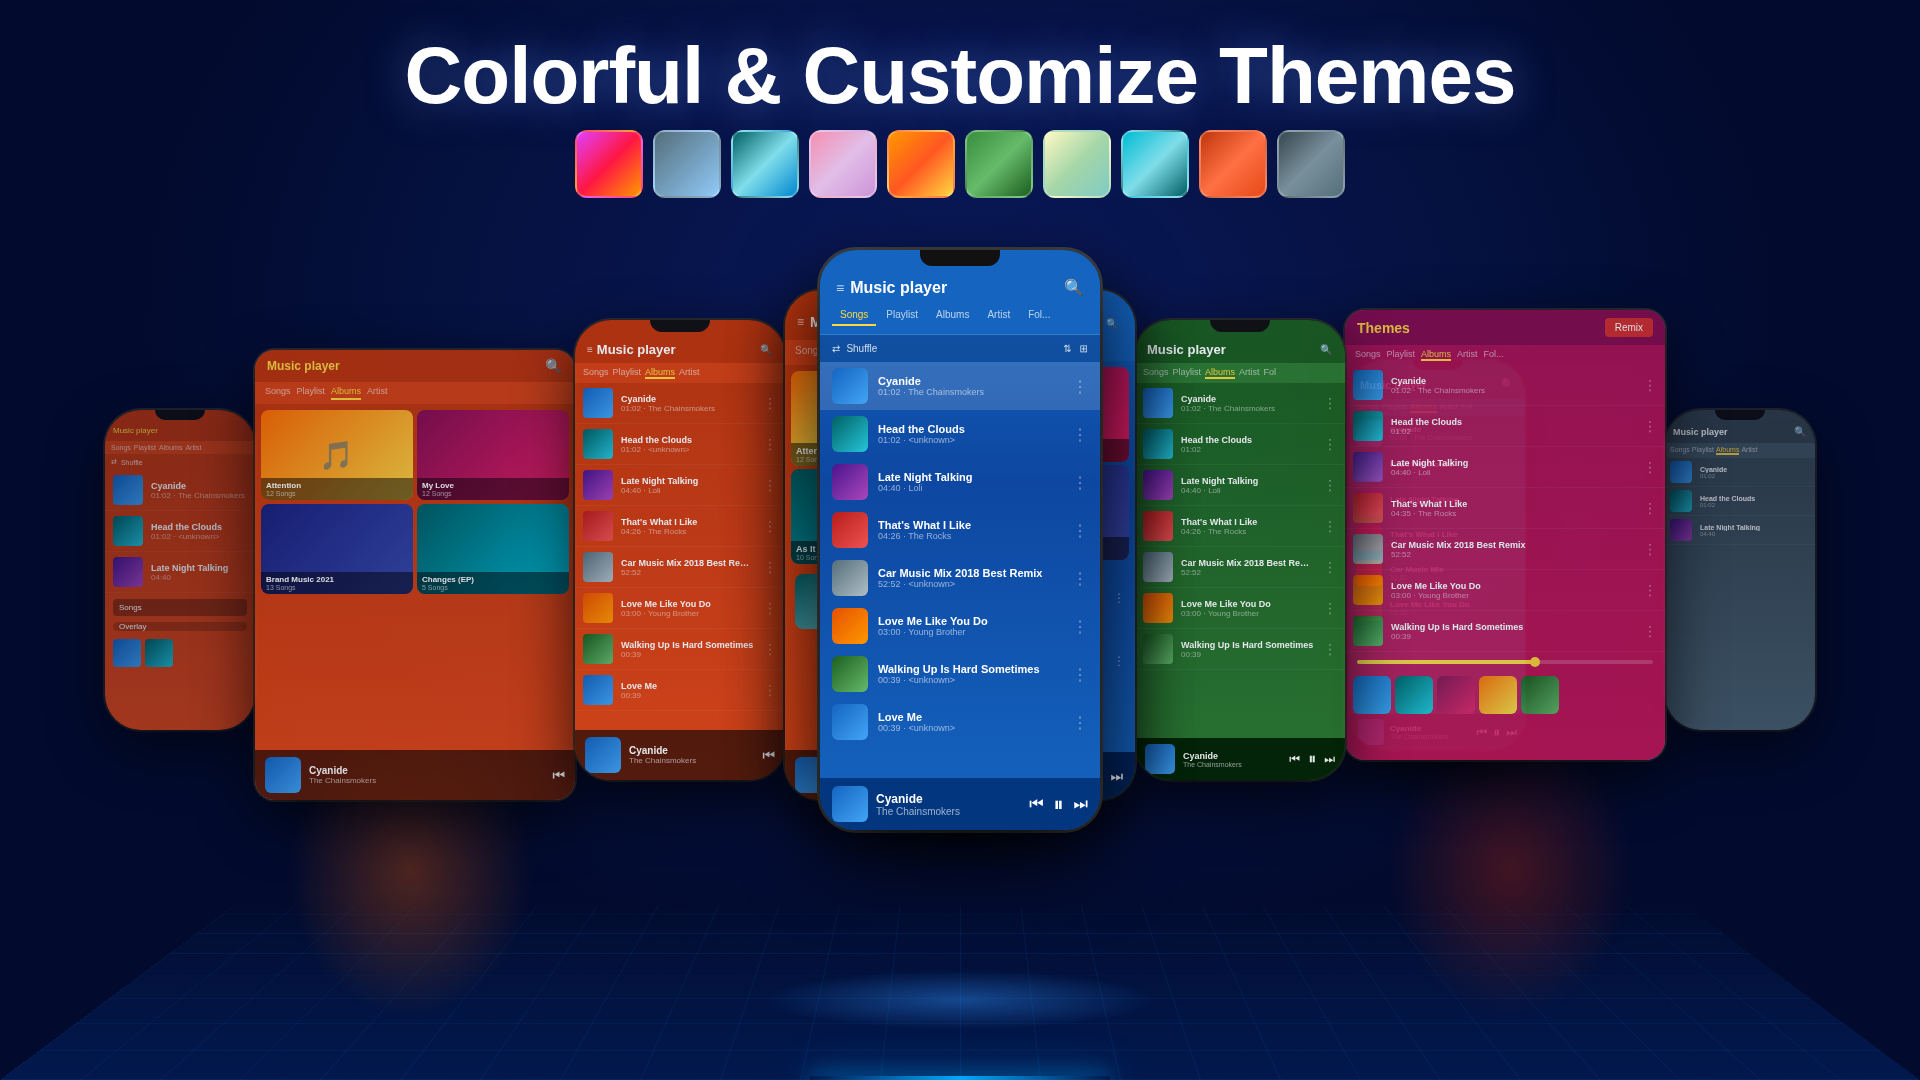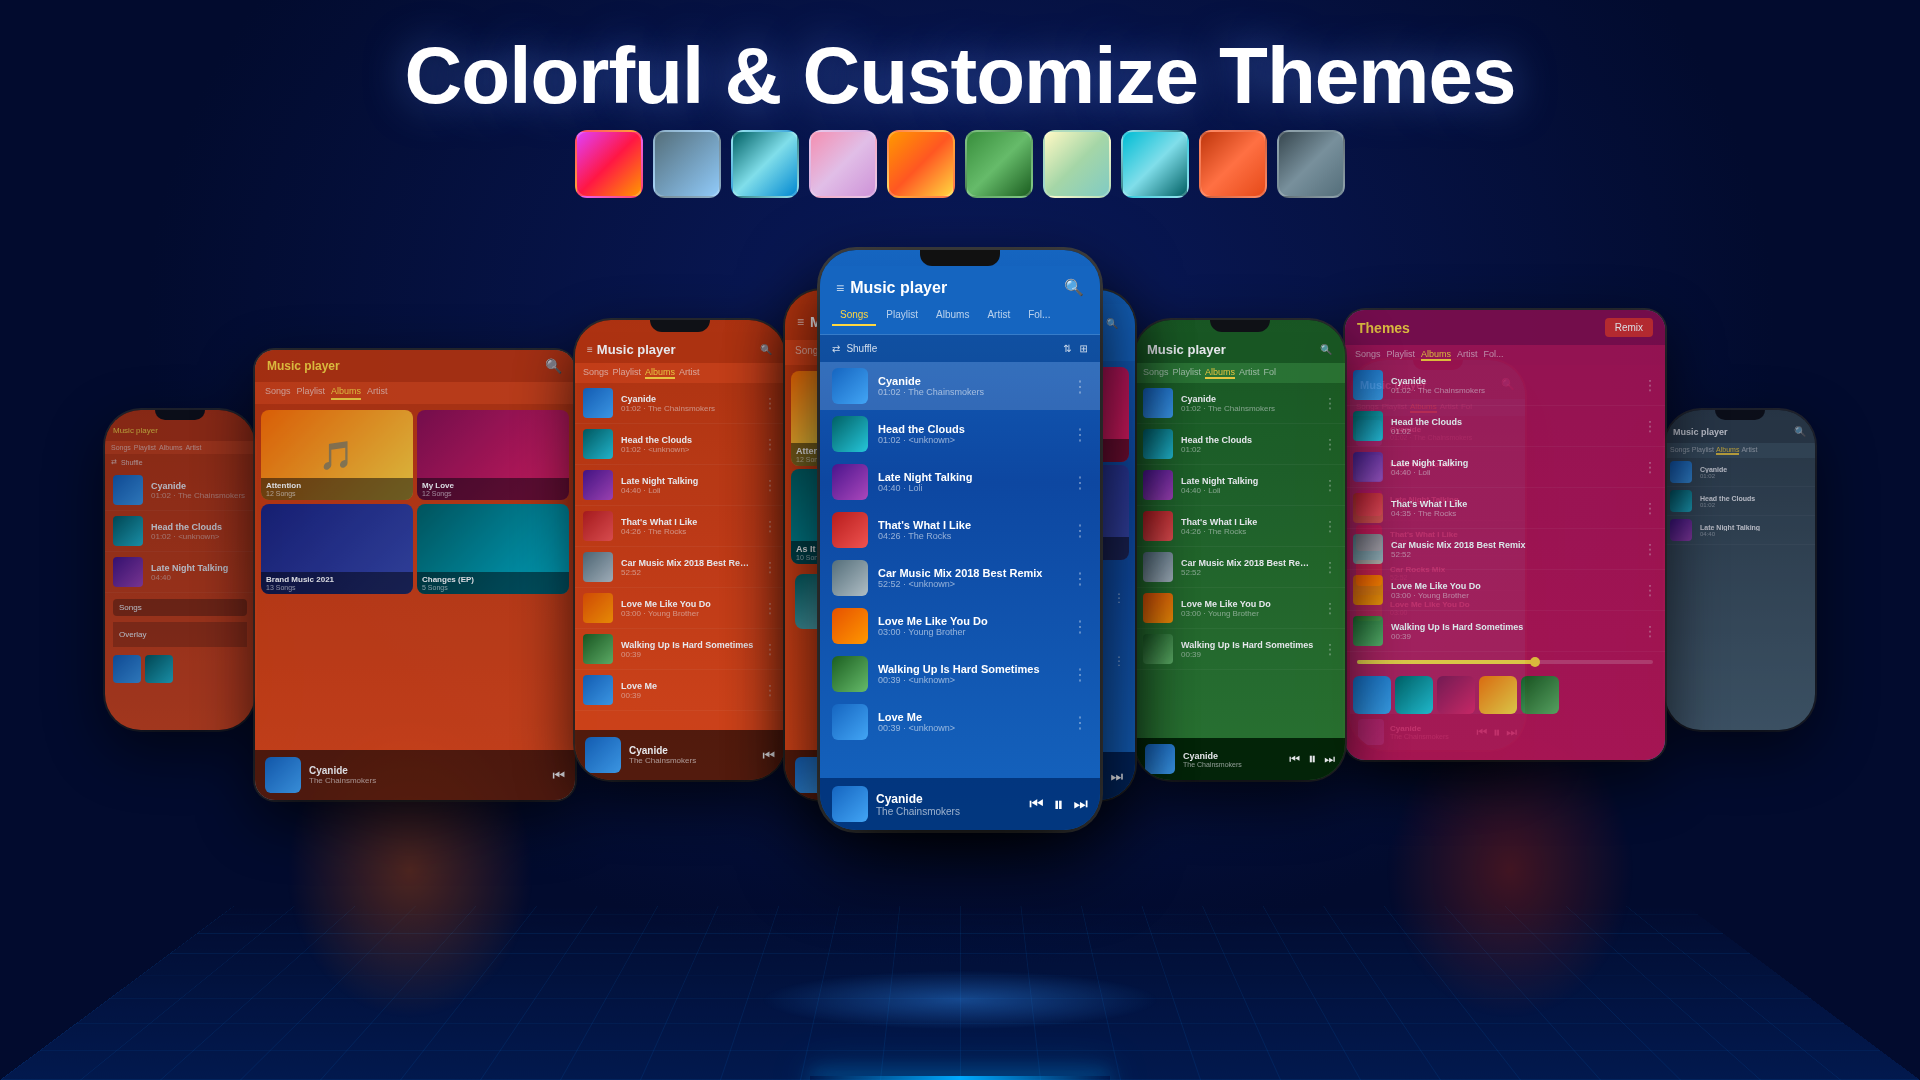--- a/index.html
+++ b/index.html
@@ -387,21 +387,21 @@
       </div>
       <div class="song-item">
         <div class="song-thumb thumb-purple"></div>
         <div class="song-info">
           <div class="song-name">Late Night Talking</div>
           <div class="song-meta">04:40</div>
         </div>
       </div>
 
       <div style="margin:6px 8px;background:rgba(0,0,0,0.3);border-radius:4px;padding:4px 6px;font-size:8px;">Songs</div>
-      <div style="margin:2px 8px;background:rgba(0,0,0,0.2);border-radius:0;padding:8px 6px;font-size:8px;">Overlay</div>
+      <div style="margin:2px 8px;background:rgba(0,0,0,0.2);border-radius:8px;padding:0 6px;font-size:8px;">Overlay</div>
 
       <div style="display:flex;gap:4px;padding:6px 8px;">
         <div style="width:28px;height:28px;border-radius:4px;background:linear-gradient(135deg,#1565c0,#42a5f5);"></div>
         <div style="width:28px;height:28px;border-radius:4px;background:linear-gradient(135deg,#006064,#26c6da);"></div>
       </div>
     </div>
   </div>
 
   <div class="phone tablet" style="width:320px;height:450px;left:170px;top:140px;z-index:6;border-radius:20px;opacity:0.85;">
     <div class="phone-screen" style="background:linear-gradient(180deg,#bf360c,#e64a19);">
@@ -1019,21 +1019,21 @@
       <div class="song-item" style="padding:4px 6px;">
         <div class="song-thumb thumb-red" style="width:26px;height:26px;"></div>
         <div class="song-info">
           <div class="song-name" style="font-size:8px;">That's What I Like</div>
           <div class="song-meta" style="font-size:7px;">04:26</div>
         </div>
       </div>
       <div class="song-item" style="padding:4px 6px;">
         <div class="song-thumb thumb-orange" style="width:26px;height:26px;"></div>
         <div class="song-info">
-          <div class="song-name" style="font-size:8px;">Car Rocks Mix</div>
+          <div class="song-name" style="font-size:8px;">Car Music Mix</div>
           <div class="song-meta" style="font-size:7px;">52:52</div>
         </div>
       </div>
       <div class="song-item" style="padding:4px 6px;">
         <div class="song-thumb thumb-green" style="width:26px;height:26px;"></div>
         <div class="song-info">
           <div class="song-name" style="font-size:8px;">Love Me Like You Do</div>
           <div class="song-meta" style="font-size:7px;">03:00</div>
         </div>
       </div>

